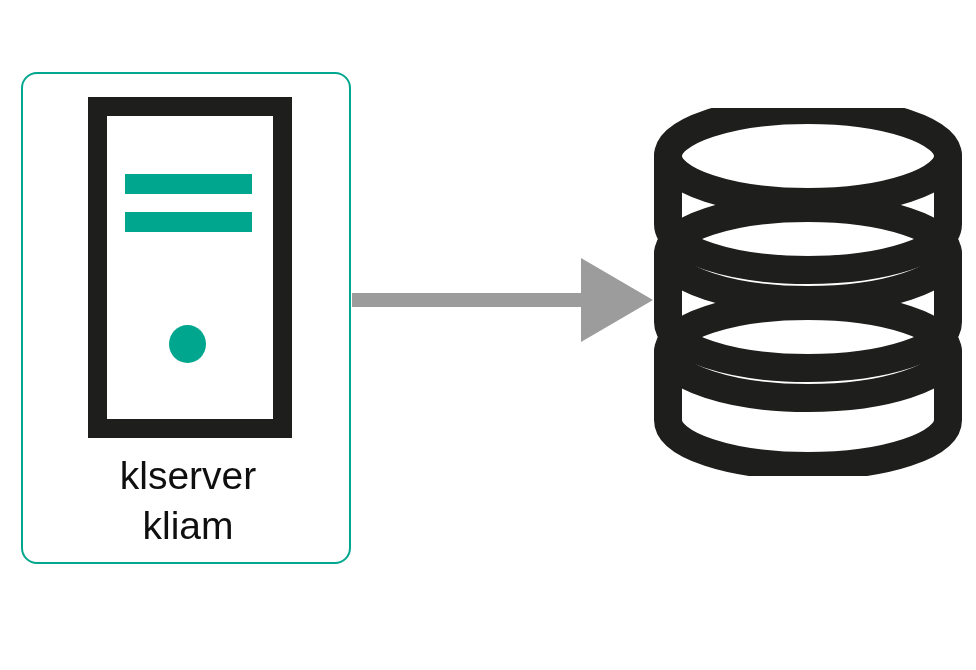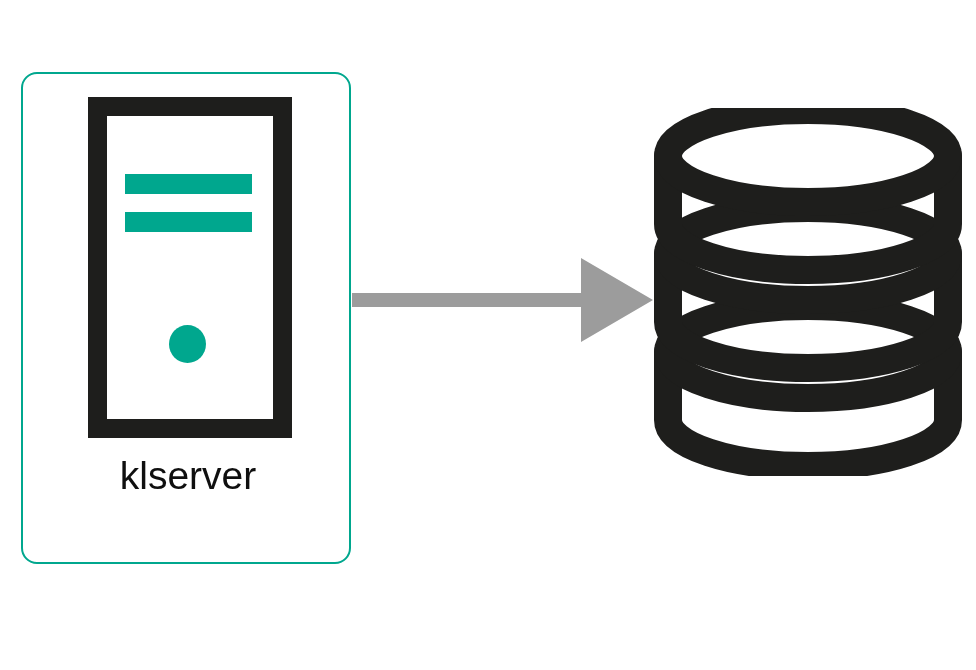--- a/index.html
+++ b/index.html
@@ -106,20 +106,21 @@
   <div class="node-box">
 
     <div class="tower">
       <div class="tower-bar bar-1"></div>
       <div class="tower-bar bar-2"></div>
       <div class="tower-dot"></div>
     </div>
 
     <div class="node-label line-1">klserver</div>
 
+    <div class="node-label line-2">kliam</div>
   </div>
 
   <svg class="arrow-svg" viewBox="0 0 306 100">
     <polygon fill="#9c9c9c" points="0,43 229,43 229,8 301,50 229,92 229,57 0,57"></polygon>
   </svg>
 
   <svg class="db-svg" viewBox="0 0 316 368">
     <g fill="none" stroke="#1e1e1c" stroke-width="28" stroke-linecap="round">
 
       <path d="M18,244 L18,312 A140,46 0 0 0 298,312 L298,244"></path>

